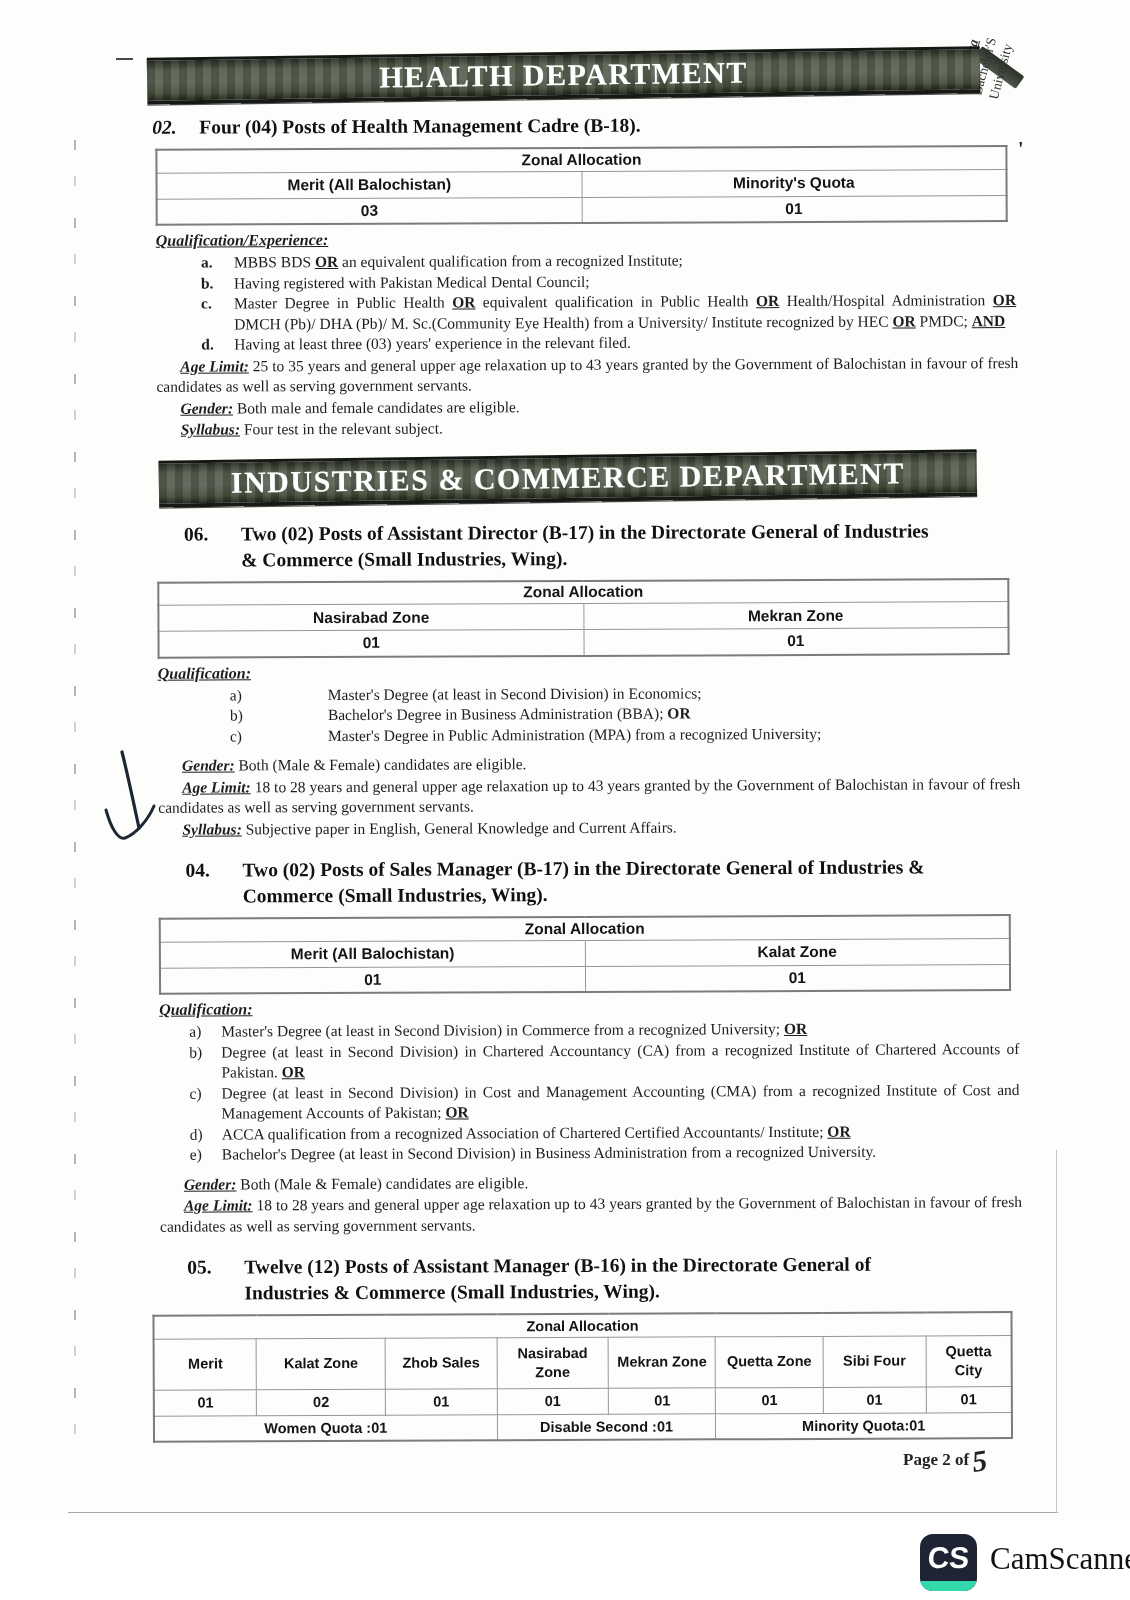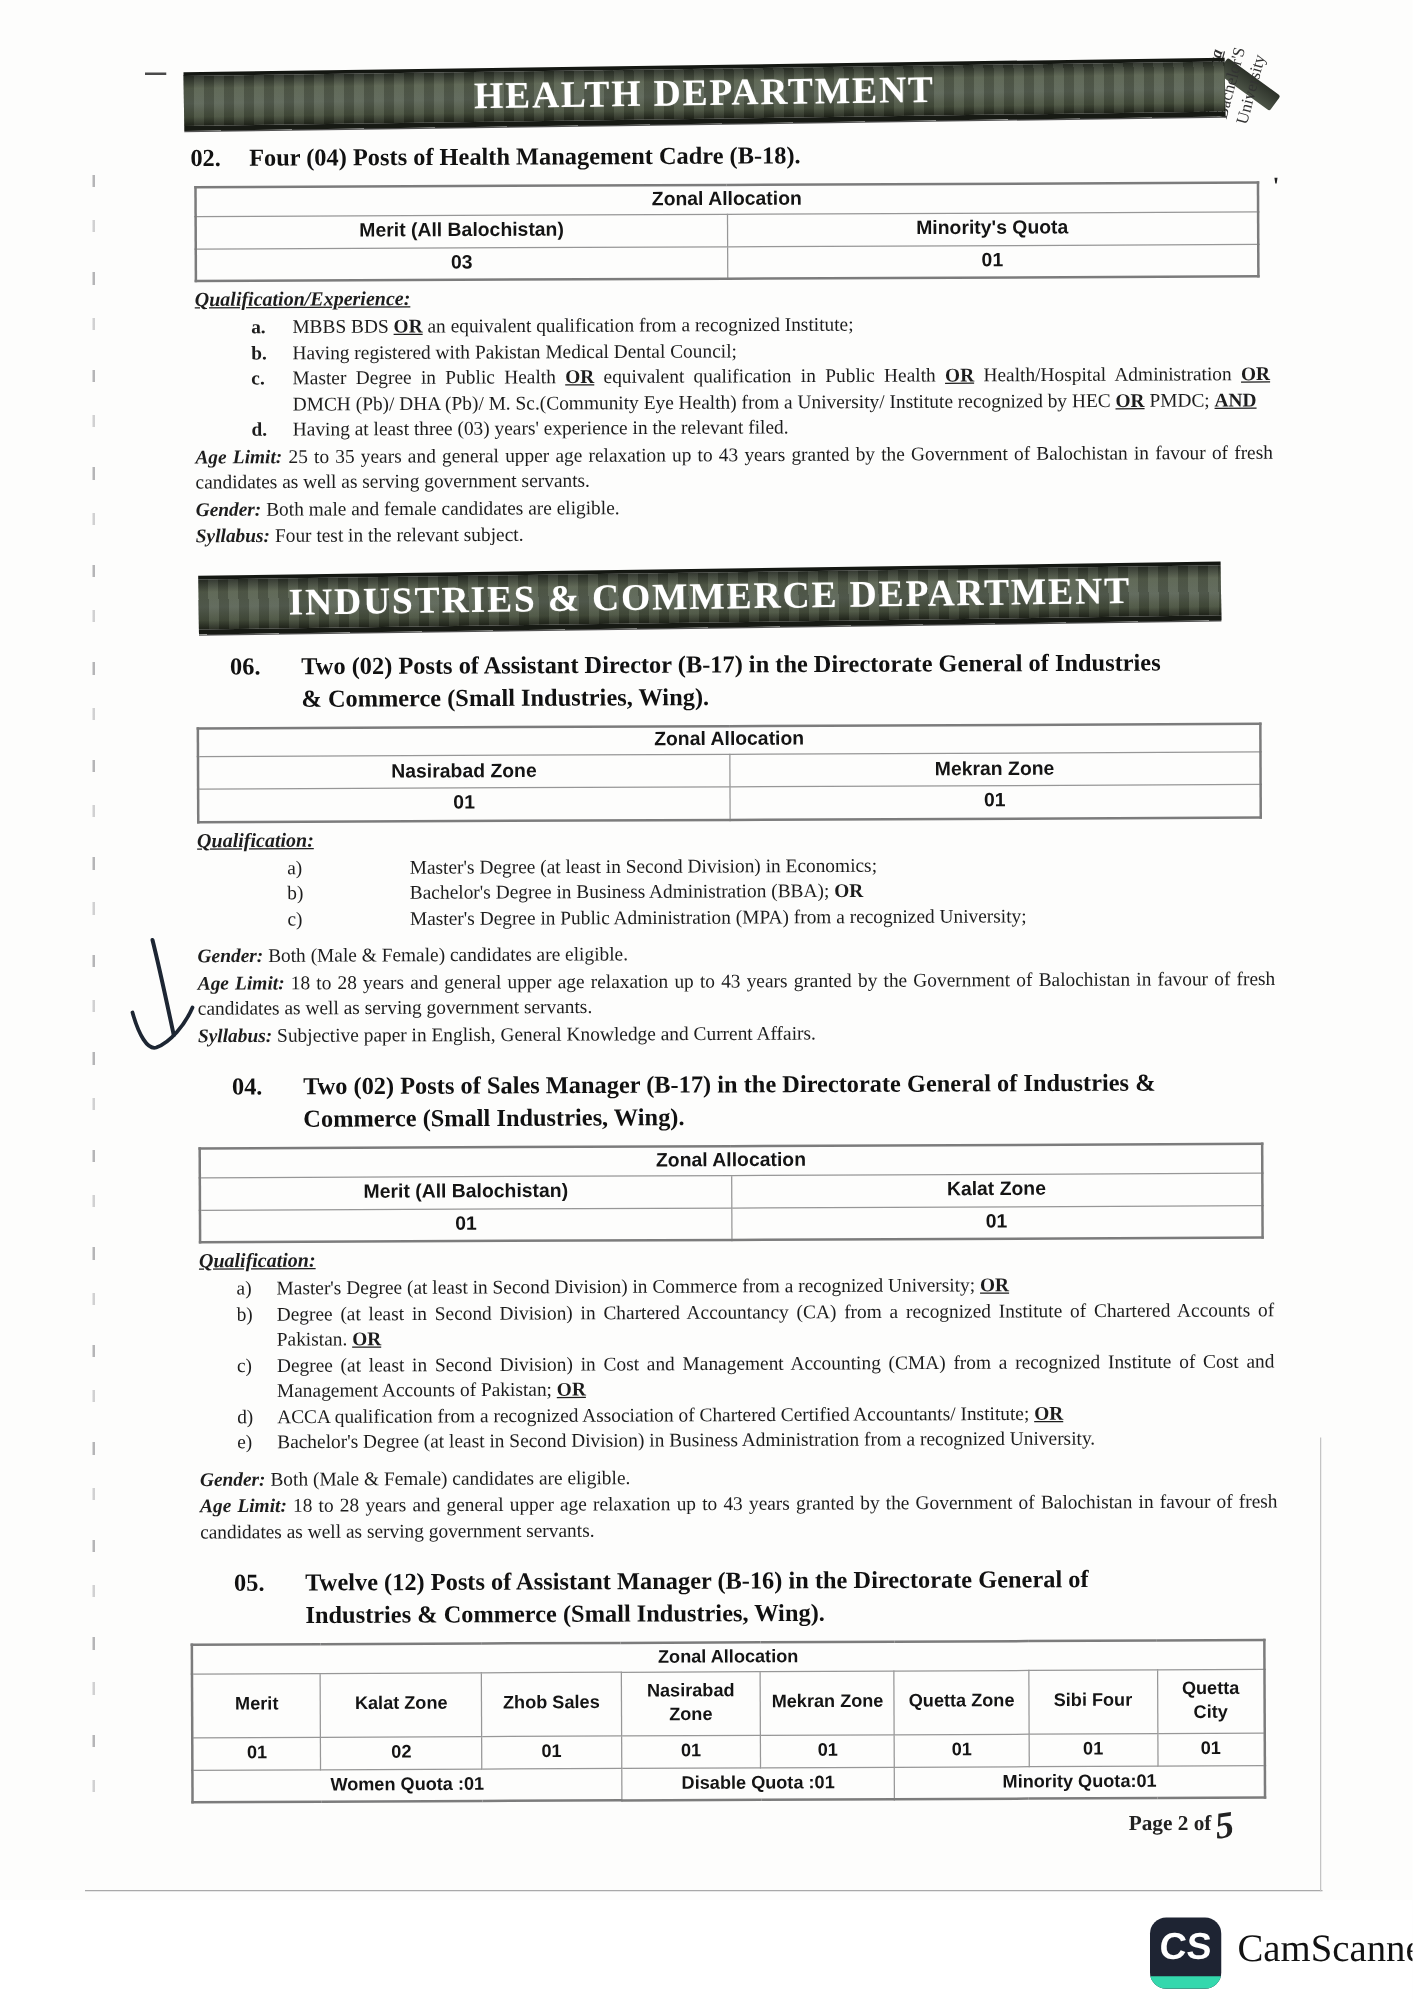--- a/index.html
+++ b/index.html
@@ -32,21 +32,21 @@
     border-top:3px solid #141712;border-bottom:4px solid #171a14;
     box-shadow:0 1px 0 #555;transform:rotate(-0.55deg);
     text-shadow:0 0 1px rgba(255,255,255,.35);
   }
   .b1{margin:52px 147px 0 150px;}
   .b2{margin:16px 152px 0 160px;}
   
   .ph{display:flex;font-weight:bold;font-size:19.5px;line-height:26px;color:#111;}
   .ph .pnum{flex:0 0 auto;}
   .ph02{margin:14px 115px 0 155px;}
-  .ph02 .pnum{width:47px;}
+  .ph02 .pnum{width:47px;font-style:italic;}
   .ph03,.ph04,.ph05{margin:18px 105px 0 185px;}
   .ph03 .pnum,.ph04 .pnum,.ph05 .pnum{width:57px;}
   .tl{display:block;}
   
   .ztable{border-collapse:collapse;width:852px;margin:8px 0 0 158px;
     font-family:"Liberation Sans",sans-serif;font-weight:bold;text-align:center;color:#141414;border:2px solid #7c7c7c;}
   .ztable th,.ztable td{border:1px solid #979797;padding:1px 4px;font-size:15.5px;}
   .ztable .trow{height:23px;}
   .ztable .hrow{height:26px;}
   .ztable .vrow{height:26px;}
@@ -62,21 +62,21 @@
   .qitem .qt{flex:1 1 auto;text-align:justify;}
   .hlist .qm{margin-left:45px;width:33px;font-weight:bold;}
   .wlist .qm{margin-left:72px;width:30px;}
   .wlist .qt{margin-left:68px;text-align:left;}
   .nlist .qm{margin-left:30px;width:32px;}
   .run-em{font-weight:bold;text-decoration:underline;}
   .run-b{font-weight:bold;}
   
   .info{margin:1px 110px 0 158px;font-size:15.5px;line-height:20.5px;text-align:justify;}
   .info.gap{margin-top:9px;}
-  .ilabel{font-weight:bold;font-style:italic;}
+  .ilabel{font-weight:bold;font-style:italic;text-decoration:underline;margin-left:24px;}
   
   .pagenum{position:absolute;left:903px;top:1444px;font-weight:bold;font-size:17px;color:#222;}
   .pagenum .hand{display:inline-block;font-size:30px;font-style:italic;font-weight:bold;transform:rotate(-8deg);margin-left:3px;vertical-align:-6px;}
   
   .footer{position:absolute;left:0;top:1520px;width:1130px;height:80px;background:#fff;}
   .cs-logo{position:absolute;left:920px;top:14px;width:57px;height:57px;background:#1e2433;border-radius:13px;overflow:hidden;}
   .cs-txt{display:block;color:#fff;font-family:"Liberation Sans",sans-serif;font-weight:bold;font-size:30px;text-align:center;line-height:47px;transform:skewX(-4deg);}
   .cs-strip{position:absolute;bottom:0;left:0;width:100%;height:10px;background:#34d8ad;}
   .cs-brand{position:absolute;left:990px;top:21px;font-size:31px;color:#121212;}
 </style>
@@ -298,21 +298,21 @@
         <td>02</td>
         <td>01</td>
         <td>01</td>
         <td>01</td>
         <td>01</td>
         <td>01</td>
         <td>01</td>
       </tr>
       <tr class="vrow">
         <td colspan="3">Women Quota :01</td>
-        <td colspan="2">Disable Quota :01</td>
+        <td colspan="2">Disable Second :01</td>
         <td colspan="3">Minority Quota:01</td>
       </tr>
     </tbody>
       </table>
 
   </div>
 
   <div class="tick">
     <svg width="80" height="110" viewBox="0 0 80 110">
       <path d="M30 4 C 36 28, 41 52, 47 80" stroke="#1d2633" stroke-width="3.2" fill="none" stroke-linecap="round"></path>

